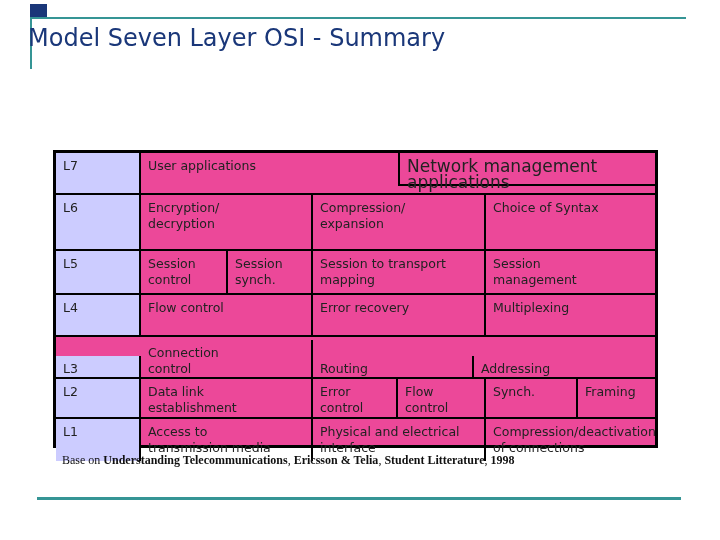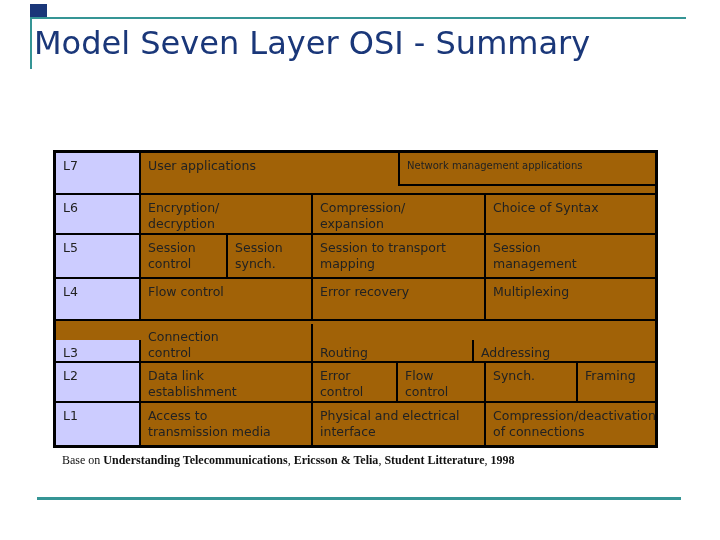--- a/index.html
+++ b/index.html
@@ -5,42 +5,42 @@
   html,body{margin:0;padding:0;background:#ffffff;}
   .slide{
     position:relative;width:720px;height:540px;background:#ffffff;overflow:hidden;
     font-family:"DejaVu Sans","Liberation Sans",sans-serif;
   }
   .accent-rect{position:absolute;left:30px;top:4px;width:17px;height:13px;background:#1a3779;}
   .top-line{position:absolute;left:30px;top:17px;width:656px;height:2px;background:#359595;}
   .left-line{position:absolute;left:30px;top:17px;width:2px;height:52px;background:#359595;}
   .bottom-line{position:absolute;left:37px;top:497px;width:644px;height:3px;background:#359595;}
   .title{
-    position:absolute;left:34px;top:24px;width:640px;
-    font-size:32px;color:#1a3779;letter-spacing:0px;white-space:nowrap;
+    position:absolute;left:28px;top:24px;width:640px;
+    font-size:24px;color:#1a3779;letter-spacing:0px;white-space:nowrap;
   }
   .osi-table{
     position:absolute;left:53px;top:150px;width:605px;height:298px;
-    border:3px solid #000;box-sizing:border-box;background:#a16207;
+    border:3px solid #000;box-sizing:border-box;background:#ec4899;
   }
   .row{display:flex;align-items:stretch;border-bottom:2px solid #000;box-sizing:border-box;}
   .row:last-child{border-bottom:none;}
   .cell{
     box-sizing:border-box;border-right:2px solid #000;
     padding:5px 2px 0 7px;font-size:12.5px;line-height:16px;color:#222;
     white-space:pre-line;overflow:hidden;
   }
   .cell:last-child{border-right:none;}
   .cell.no-right{border-right:none;}
   .cell.label{width:85px;background:#ccccff;flex:none;}
   .cell.inset{position:relative;padding:0;border-right:none;}
   .inset-box{
     position:absolute;left:0;top:0;right:0;height:33px;box-sizing:border-box;
     border-left:2px solid #000;border-bottom:2px solid #000;
-    padding:5px 2px 0 7px;font-size:10px;line-height:16px;color:#222;white-space:pre-line;
+    padding:5px 2px 0 7px;font-size:17px;line-height:16px;color:#222;white-space:pre-line;
   }
   .footer{
     position:absolute;left:62px;top:453px;width:600px;
     font-family:"Liberation Serif","DejaVu Serif",serif;font-size:12px;color:#111;white-space:nowrap;
   }
 </style>
 </head>
 <body>
 
 <div class="slide">
@@ -50,21 +50,21 @@
 
   <div class="title">Model Seven Layer OSI - Summary</div>
 
   <div class="osi-table">
     <div>
         <div class="row" style="height: 42px;">
           <div class="cell label">L7</div>
           <div class="cell no-right" style="width: 257px; flex: 0 0 auto;">User applications</div>
           <div class="cell inset" style="width: 257px; flex: 0 0 auto;"><div class="inset-box">Network management applications</div></div>
         </div>
-        <div class="row" style="height: 40px;">
+        <div class="row" style="height: 56px;">
           <div class="cell label">L6</div>
           <div class="cell" style="width: 172px; flex: 0 0 auto;">Encryption/
 decryption</div>
           <div class="cell" style="width: 173px; flex: 0 0 auto;">Compression/
 expansion</div>
           <div class="cell" style="width: 169px; flex: 0 0 auto;">Choice of Syntax</div>
         </div>
         <div class="row" style="height: 44px; justify-content: center;">
           <div class="cell label">L5</div>
           <div class="cell" style="width: 87px; flex: 0 0 auto;">Session

